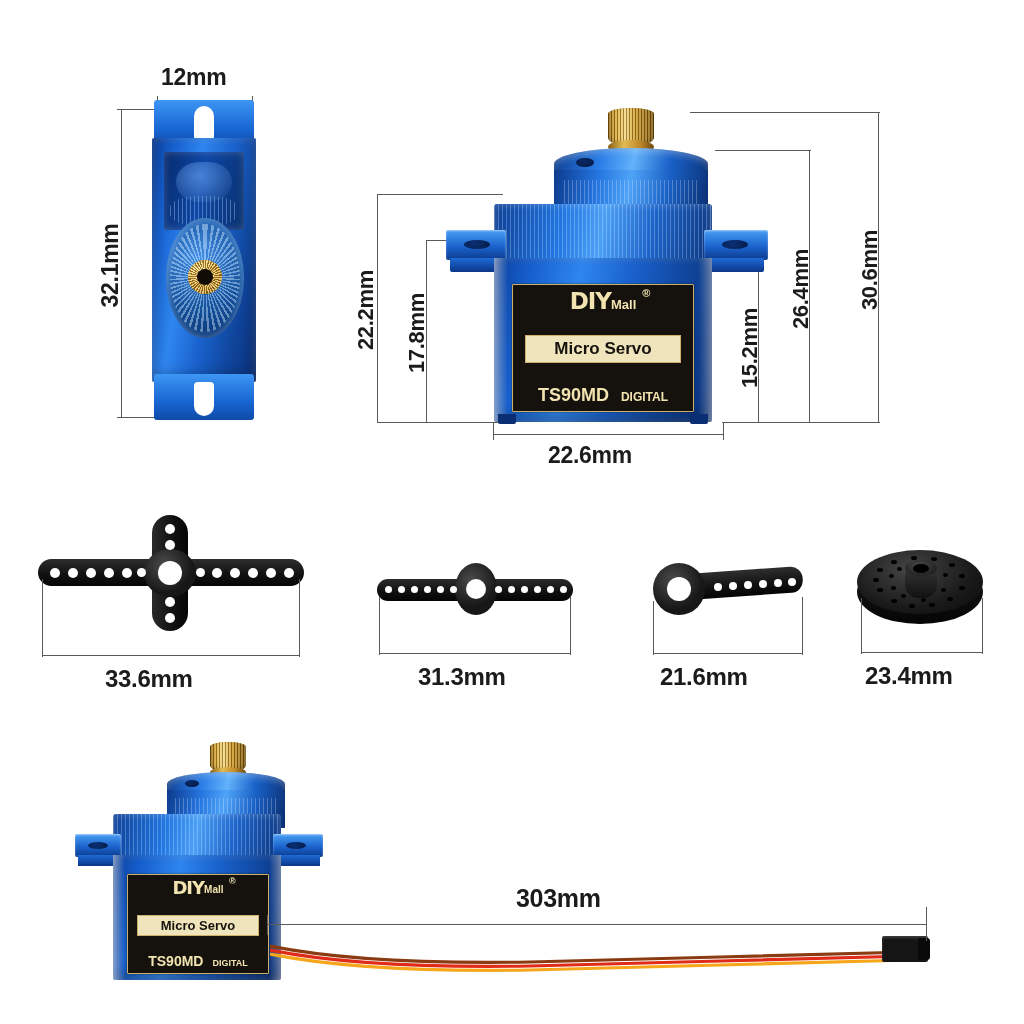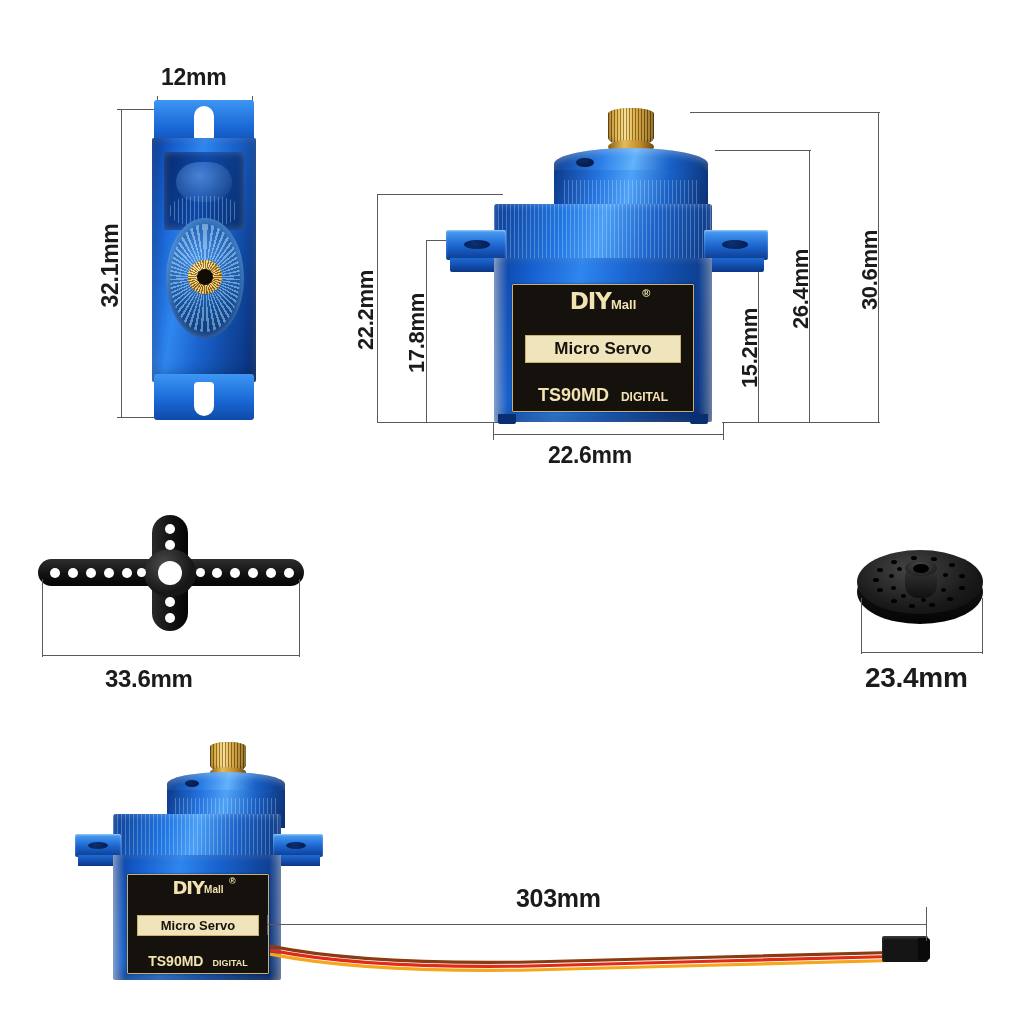--- a/index.html
+++ b/index.html
@@ -239,21 +239,64 @@
       <div class="hole" style="left:145px;top:90px;width:10px;height:10px;"></div>
       <div class="hole" style="left:145px;top:106px;width:10px;height:10px;"></div>
     </div>
 
     <div class="dim-line dim-h" style="left:22px;top:148px;width:258px;"></div>
     <div class="tick-v" style="left:22px;top:72px;height:78px;"></div>
     <div class="tick-v" style="left:279px;top:72px;height:78px;"></div>
     <div class="dim-label" style="left:85px;top:158px;font-size:24px;">33.6mm</div>
   </div>
 
-
+  <div class="abs" style="left:365px;top:545px;width:240px;height:150px;">
+    <div class="abs" style="left:0;top:0;width:220px;height:70px;">
+      <div class="abs horn" style="left:12px;top:22px;width:196px;height:22px;border-radius:11px;
+                  background:linear-gradient(180deg,#2c2c2c,#111 55%,#040404);"></div>
+      <div class="hub-ring" style="left:90px;top:6px;width:42px;height:52px;border-radius:50%;"></div>
+      <div class="hub-hole" style="left:101px;top:22px;width:20px;height:20px;"></div>
+      <div class="hole" style="left:20px;top:29px;width:7px;height:7px;"></div>
+      <div class="hole" style="left:33px;top:29px;width:7px;height:7px;"></div>
+      <div class="hole" style="left:46px;top:29px;width:7px;height:7px;"></div>
+      <div class="hole" style="left:59px;top:29px;width:7px;height:7px;"></div>
+      <div class="hole" style="left:72px;top:29px;width:7px;height:7px;"></div>
+      <div class="hole" style="left:85px;top:29px;width:7px;height:7px;"></div>
+      <div class="hole" style="left:130px;top:29px;width:7px;height:7px;"></div>
+      <div class="hole" style="left:143px;top:29px;width:7px;height:7px;"></div>
+      <div class="hole" style="left:156px;top:29px;width:7px;height:7px;"></div>
+      <div class="hole" style="left:169px;top:29px;width:7px;height:7px;"></div>
+      <div class="hole" style="left:182px;top:29px;width:7px;height:7px;"></div>
+      <div class="hole" style="left:195px;top:29px;width:7px;height:7px;"></div>
+    </div>
+    <div class="dim-line dim-h" style="left:14px;top:96px;width:192px;"></div>
+    <div class="tick-v" style="left:14px;top:40px;height:58px;"></div>
+    <div class="tick-v" style="left:205px;top:40px;height:58px;"></div>
+    <div class="dim-label" style="left:53px;top:106px;font-size:24px;">31.3mm</div>
+  </div>
+
+  <div class="abs" style="left:645px;top:535px;width:210px;height:160px;">
+    <div class="abs" style="left:0;top:0;width:170px;height:80px;">
+      <div class="abs horn" style="left:28px;top:28px;width:130px;height:26px;border-radius:4px 12px 12px 4px;
+                  background:linear-gradient(180deg,#2f2f2f,#131313 55%,#050505);
+                  transform:rotate(-4deg);transform-origin:0 50%;"></div>
+      <div class="hub-ring" style="left:8px;top:16px;width:52px;height:52px;"></div>
+      <div class="hub-hole" style="left:22px;top:30px;width:24px;height:24px;"></div>
+      <div class="hole" style="left:69px;top:36px;width:8px;height:8px;"></div>
+      <div class="hole" style="left:84px;top:35px;width:8px;height:8px;"></div>
+      <div class="hole" style="left:99px;top:34px;width:8px;height:8px;"></div>
+      <div class="hole" style="left:114px;top:33px;width:8px;height:8px;"></div>
+      <div class="hole" style="left:129px;top:32px;width:8px;height:8px;"></div>
+      <div class="hole" style="left:143px;top:31px;width:8px;height:8px;"></div>
+    </div>
+    <div class="dim-line dim-h" style="left:8px;top:106px;width:150px;"></div>
+    <div class="tick-v" style="left:8px;top:54px;height:54px;"></div>
+    <div class="tick-v" style="left:157px;top:50px;height:58px;"></div>
+    <div class="dim-label" style="left:15px;top:116px;font-size:24px;">21.6mm</div>
+  </div>
 
   <div class="abs" style="left:855px;top:530px;width:160px;height:165px;">
     <div class="abs" style="left:0;top:0;width:130px;height:100px;">
 
       <div class="abs" style="left:2px;top:18px;width:126px;height:64px;border-radius:50%;
                   background:linear-gradient(180deg,#1a1a1a,#050505);"></div>
 
       <div class="abs" style="left:2px;top:8px;width:126px;height:64px;border-radius:50%;
                   background:radial-gradient(ellipse at 42% 30%,#454545,#1a1a1a 60%,#0b0b0b);"></div>
 
@@ -281,21 +324,21 @@
       <div class="abs" style="left:42px;top:25px;width:5px;height:4px;border-radius:50%;background:#000;"></div>
       <div class="abs" style="left:88px;top:31px;width:5px;height:4px;border-radius:50%;background:#000;"></div>
       <div class="abs" style="left:86px;top:46px;width:5px;height:4px;border-radius:50%;background:#000;"></div>
       <div class="abs" style="left:46px;top:52px;width:5px;height:4px;border-radius:50%;background:#000;"></div>
       <div class="abs" style="left:36px;top:44px;width:5px;height:4px;border-radius:50%;background:#000;"></div>
       <div class="abs" style="left:66px;top:56px;width:5px;height:4px;border-radius:50%;background:#000;"></div>
     </div>
     <div class="dim-line dim-h" style="left:6px;top:110px;width:122px;"></div>
     <div class="tick-v" style="left:6px;top:56px;height:56px;"></div>
     <div class="tick-v" style="left:127px;top:56px;height:56px;"></div>
-    <div class="dim-label" style="left:10px;top:120px;font-size:28px;">23.4mm</div>
+    <div class="dim-label" style="left:10px;top:120px;font-size:24px;">23.4mm</div>
   </div>
 
   <div class="abs" style="left:0;top:715px;width:1024px;height:300px;">
 
     <div class="abs" style="left:75px;top:15px;width:250px;height:225px;">
 
       <div class="abs spline" style="left:135px;top:0;width:36px;height:30px;">
         <div class="spline-teeth"></div>
       </div>
       <div class="abs" style="left:135px;top:25px;width:36px;height:11px;border-radius:50%;

